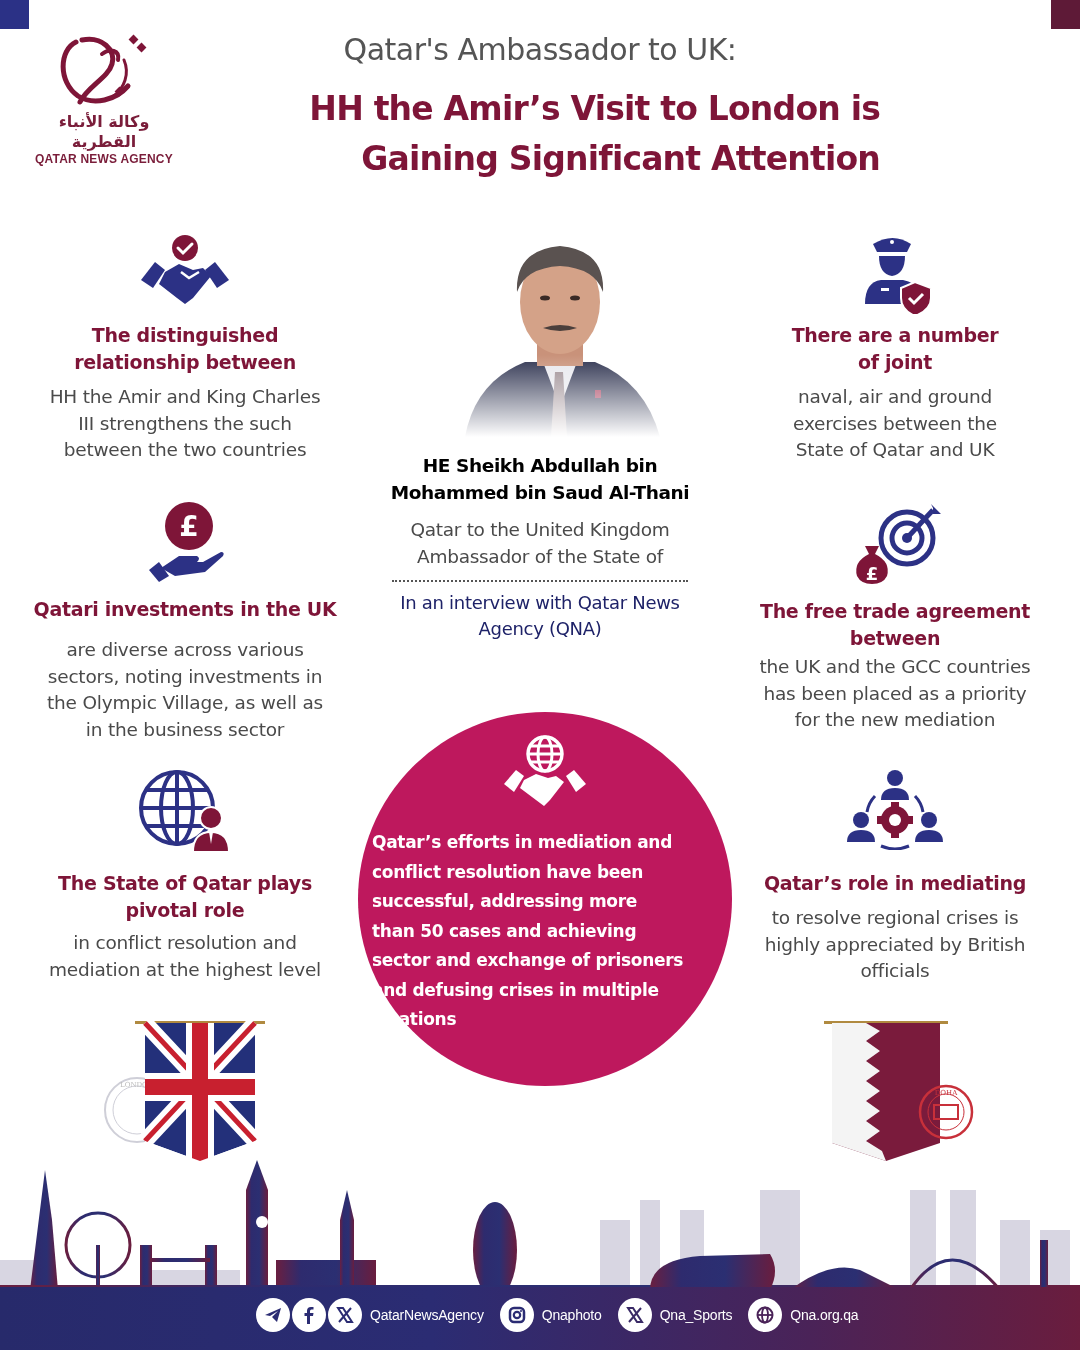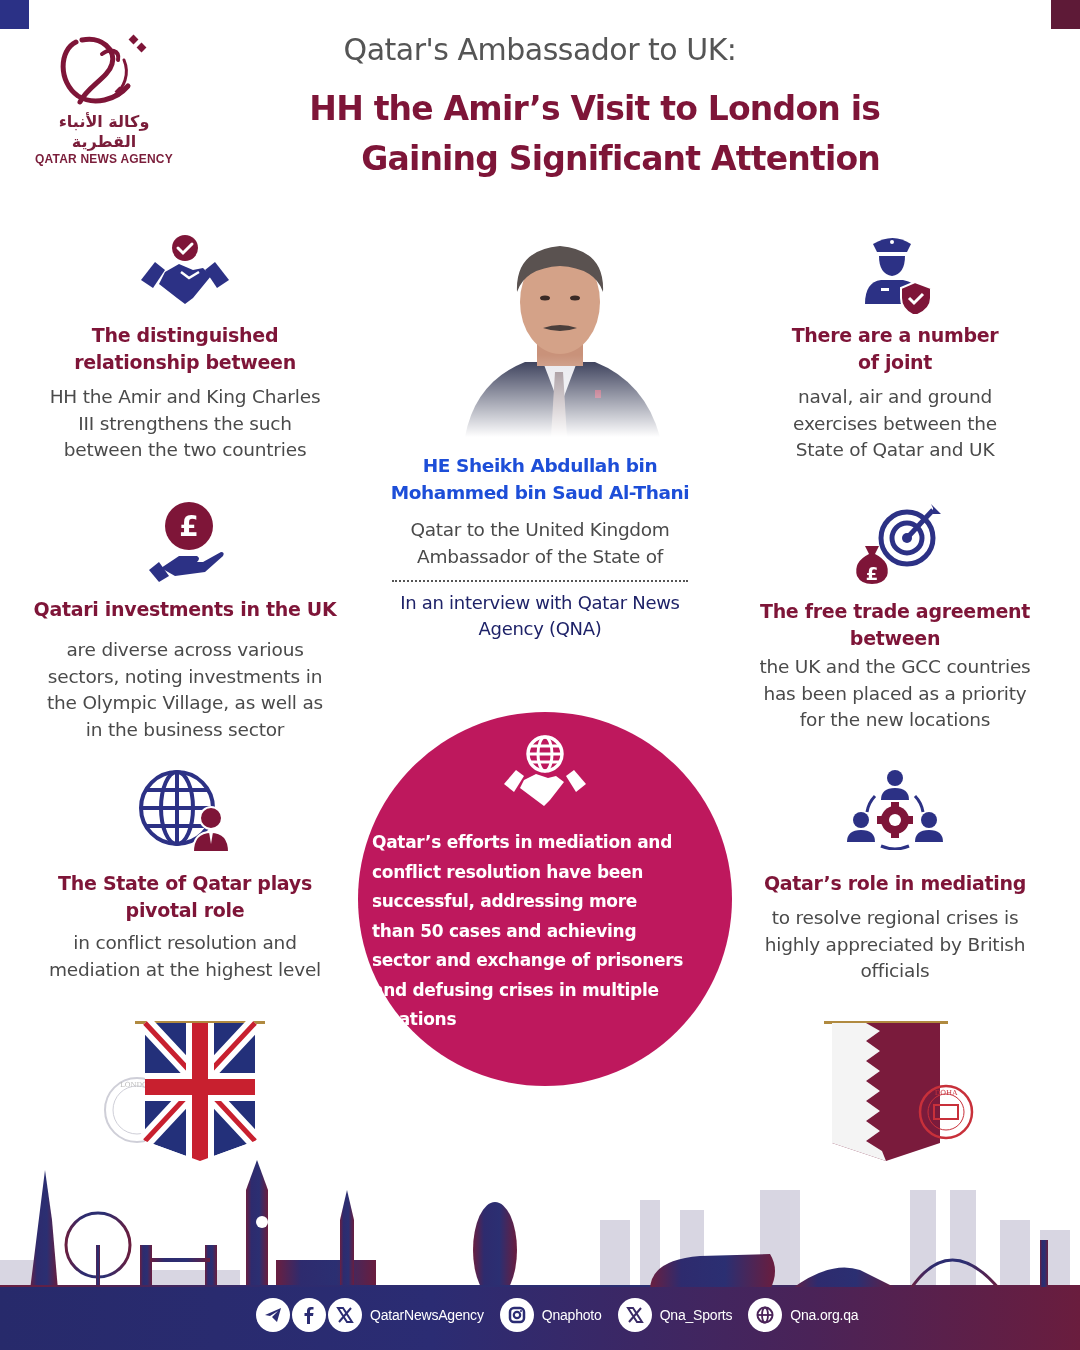--- a/index.html
+++ b/index.html
@@ -24,21 +24,21 @@
 
   .c1 { left:25px; top:232px; width:320px; }
   .c2 { left:735px; top:232px; width:320px; }
   .c3 { left:25px; top:500px; width:320px; }
   .c4 { left:735px; top:500px; width:320px; }
   .c5 { left:25px; top:768px; width:320px; }
   .c6 { left:735px; top:768px; width:320px; }
 
   .portrait { position:absolute; left:455px; top:232px; width:210px; height:205px; }
   .person { position:absolute; left:380px; top:452px; width:320px; text-align:center; }
-  .person .name { color:#1d4ed8; font-weight:bold; font-size:18.5px; line-height:27px; letter-spacing:-0.4px; }
+  .person .name { color:#000000; font-weight:bold; font-size:18.5px; line-height:27px; letter-spacing:-0.4px; }
   .person .role { color:#4a4a4a; font-size:18.5px; line-height:27px; margin-top:10px; letter-spacing:-0.3px; }
   .person .dots { border-top:2px dotted #555; margin:10px 12px 8px; }
   .person .interview { color:#1e2268; font-size:18px; line-height:26px; letter-spacing:-0.3px; }
 
   .circle { position:absolute; left:358px; top:712px; width:374px; height:374px; border-radius:50%; background:#be185d; text-align:left; color:#fff; }
   .circle .icon { margin-top:22px; }
   .circle .text { font-weight:bold; font-size:17px; line-height:29.5px; padding:0 14px; margin-top:14px; letter-spacing:-0.3px; }
 
   .flag { position:absolute; }
   .skyline { position:absolute; left:0; top:1160px; width:1080px; height:130px; }
@@ -142,21 +142,21 @@
     <path d="M20 46 L34 46 L30 54 Q46 62 42 76 Q38 84 27 84 Q16 84 12 76 Q8 62 24 54 Z" fill="#7e1538"></path>
     <text x="27" y="80" text-anchor="middle" font-family="DejaVu Sans, sans-serif" font-size="18" font-weight="bold" fill="#fff">£</text>
   </svg>
   <div class="head" style="margin-top:12px">
     <div>The free trade agreement</div>
     <div>between</div>
   </div>
   <div class="body" style="margin-top:2px">
     <div>the UK and the GCC countries</div>
     <div>has been placed as a priority</div>
-    <div>for the new locations</div>
+    <div>for the new mediation</div>
   </div>
 </div>
 
 <div class="card c5">
   <svg class="icon" width="100" height="86" viewBox="0 0 100 86">
     <circle cx="42" cy="40" r="36" fill="none" stroke="#2c3185" stroke-width="4"></circle>
     <ellipse cx="42" cy="40" rx="16" ry="36" fill="none" stroke="#2c3185" stroke-width="4"></ellipse>
     <line x1="42" y1="4" x2="42" y2="76" stroke="#2c3185" stroke-width="4"></line>
     <line x1="6" y1="40" x2="78" y2="40" stroke="#2c3185" stroke-width="4"></line>
     <line x1="12" y1="22" x2="72" y2="22" stroke="#2c3185" stroke-width="4"></line>

